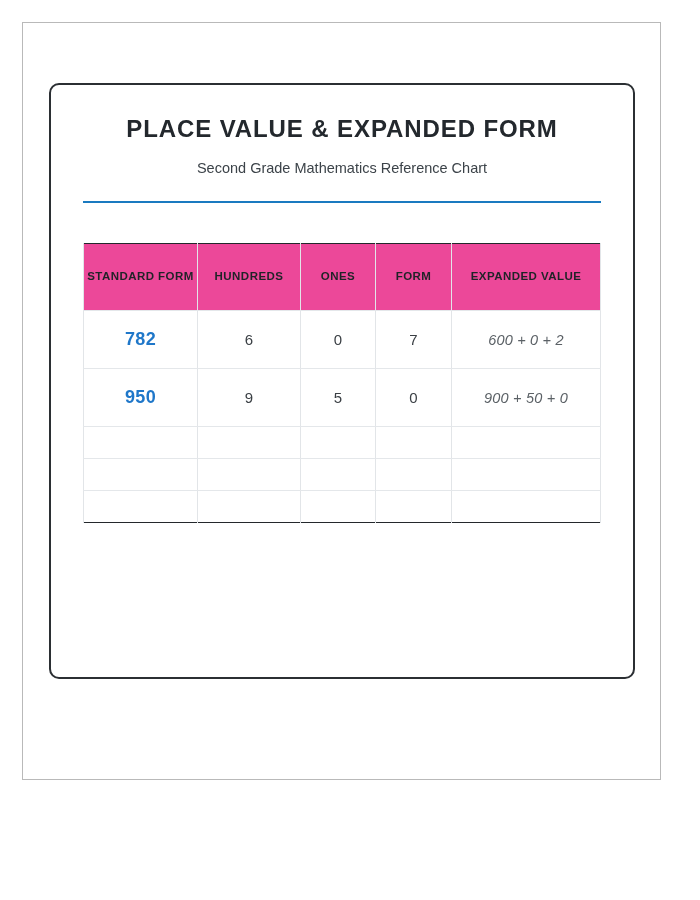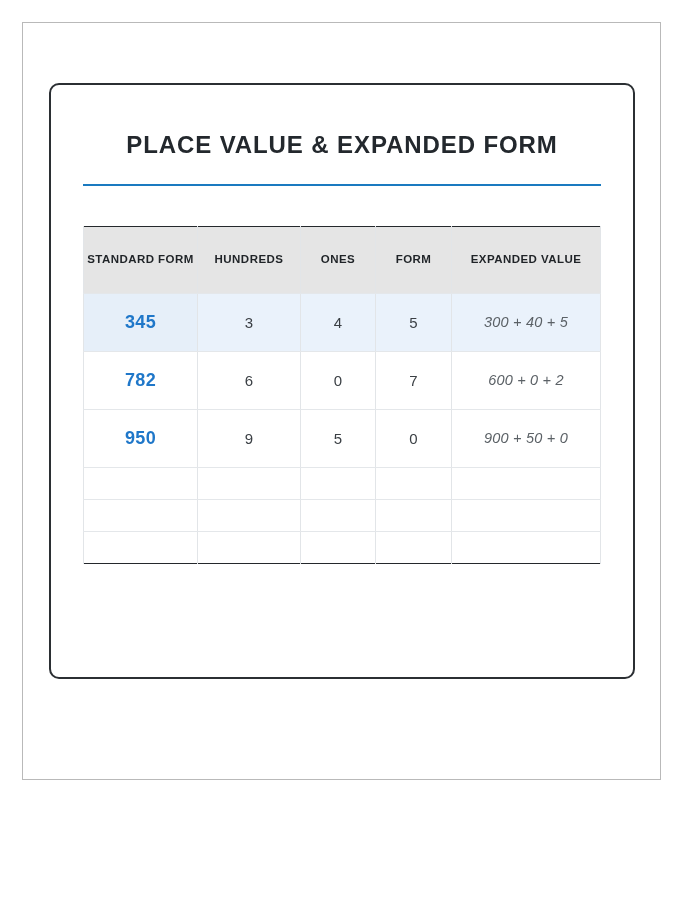--- a/index.html
+++ b/index.html
@@ -38,21 +38,21 @@
     background: #ffffff;
     box-sizing: border-box;
   }
 
   .card-inner {
     padding: 30px 32px 0 32px;
   }
 
   
   .title {
-    margin: 16px;
+    margin: 0;
     text-align: center;
     font-size: 24px;
     font-weight: bold;
     letter-spacing: 0.9px;
     color: #23282d;
     line-height: 1.2;
   }
   .subtitle {
     margin: 16px 0 0 0;
     text-align: center;
@@ -82,21 +82,21 @@
   table.pv td {
     border-left: 1px solid #e2e5e8;
     border-right: 1px solid #e2e5e8;
     border-bottom: 1px solid #e4e7ea;
     padding: 0;
     text-align: center;
     vertical-align: middle;
   }
 
   thead th {
-    background: #e5e5e5;
+    background: #ec4899;
     height: 66px;
     font-size: 11.5px;
     font-weight: bold;
     letter-spacing: 0.45px;
     color: #1f2327;
     padding: 0 6px;
     line-height: 1.35;
     border-bottom: 2px solid #24282c;
   }
 
@@ -133,20 +133,21 @@
 </style>
 </head>
 <body>
 
 <div class="page">
   <div class="card">
     <div class="card-inner">
 
       <h1 class="title">PLACE VALUE &amp; EXPANDED FORM</h1>
 
+      <p class="subtitle">Second Grade Mathematics Reference Chart</p>
 
       <div class="divider"></div>
 
       <div class="table-wrap">
         <table class="pv">
           <colgroup>
             <col class="col-standard">
             <col class="col-hundreds">
             <col class="col-tens">
             <col class="col-ones">
@@ -156,27 +157,20 @@
             <tr>
               <th>STANDARD FORM</th>
               <th>HUNDREDS</th>
               <th>ONES</th>
               <th>FORM</th>
               <th>EXPANDED VALUE</th>
             </tr>
           </thead>
           <tbody>
 
-            <tr class="data-row tinted">
-              <td class="c-standard">345</td>
-              <td class="c-digit">3</td>
-              <td class="c-digit">4</td>
-              <td class="c-digit">5</td>
-              <td class="c-expanded">300 + 40 + 5</td>
-            </tr>
 
 
             <tr class="data-row">
               <td class="c-standard">782</td>
               <td class="c-digit">6</td>
               <td class="c-digit">0</td>
               <td class="c-digit">7</td>
               <td class="c-expanded">600 + 0 + 2</td>
             </tr>
 

